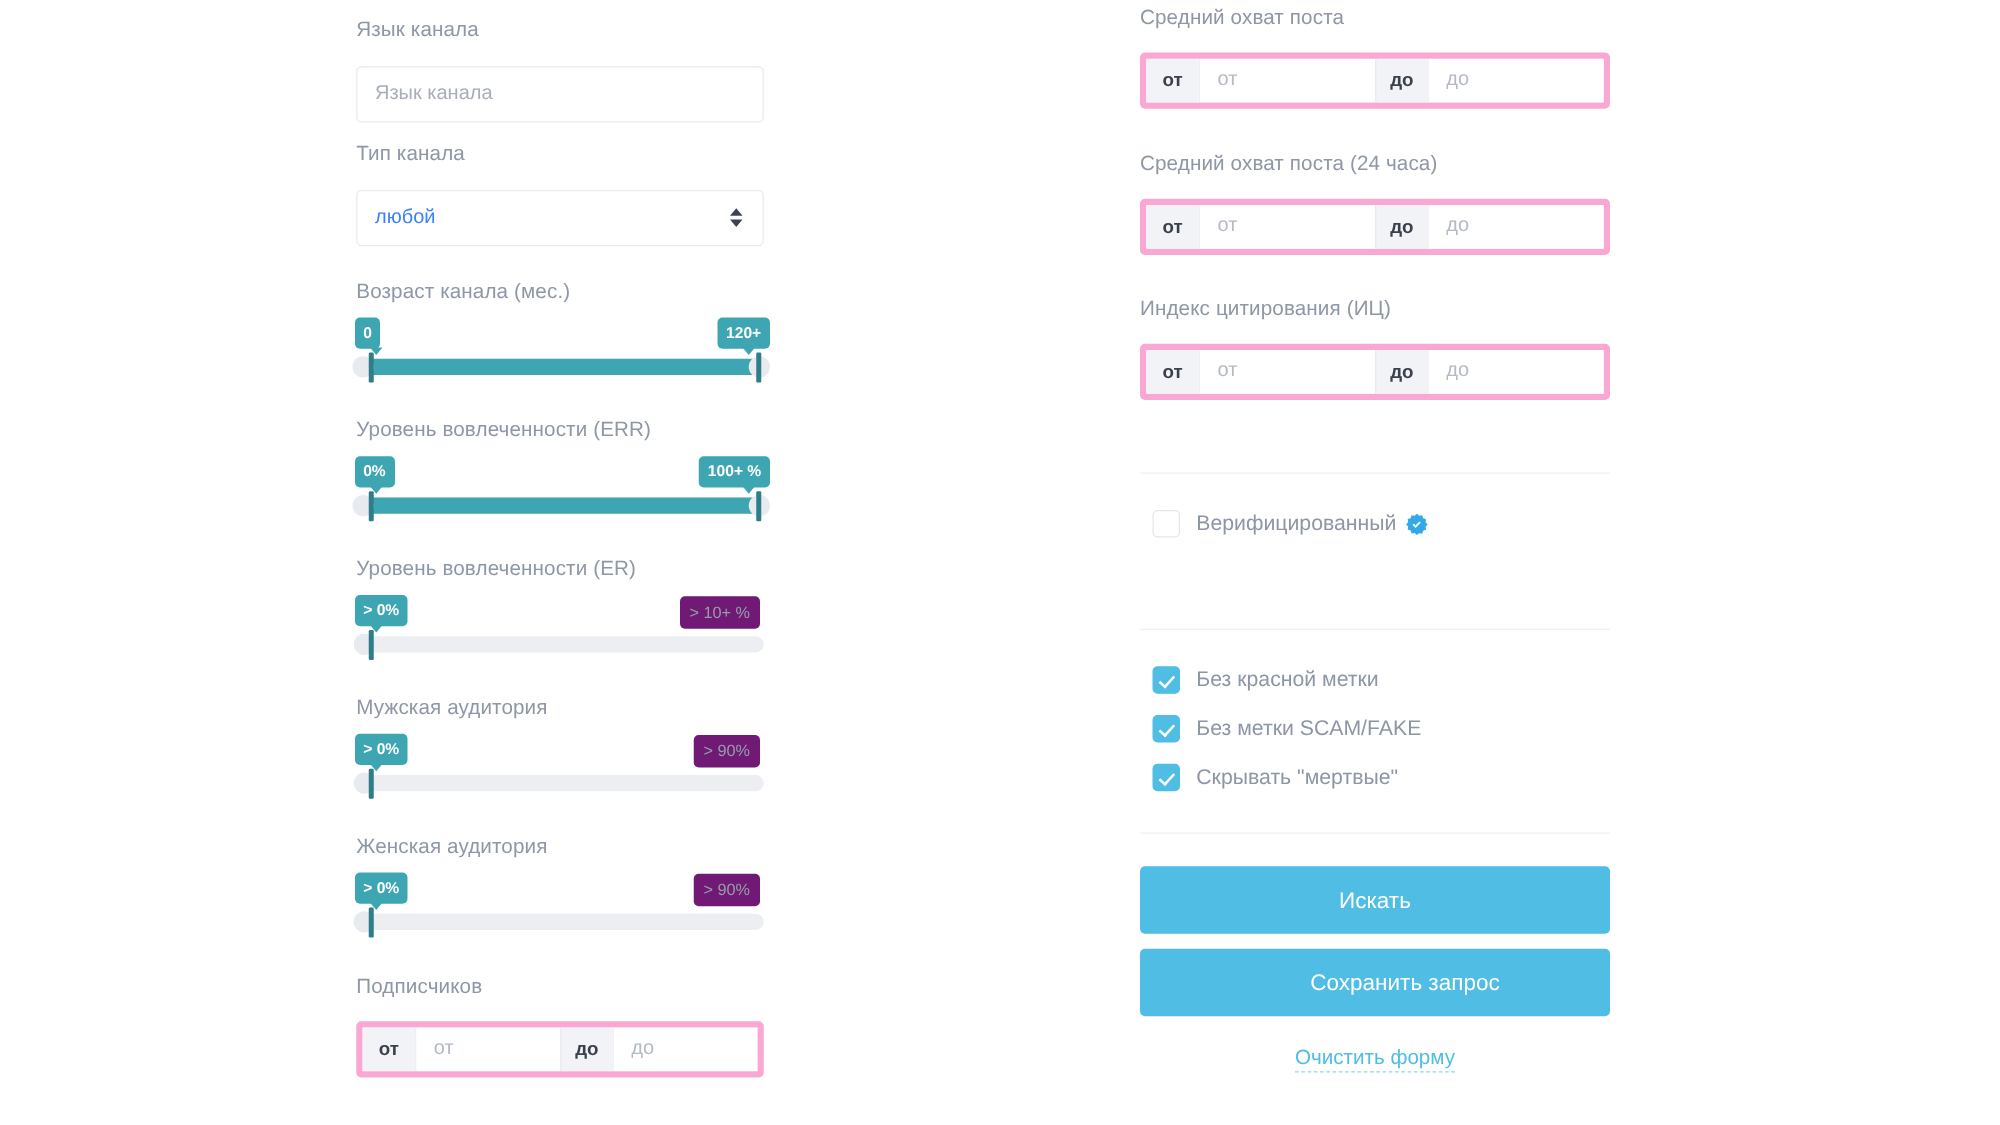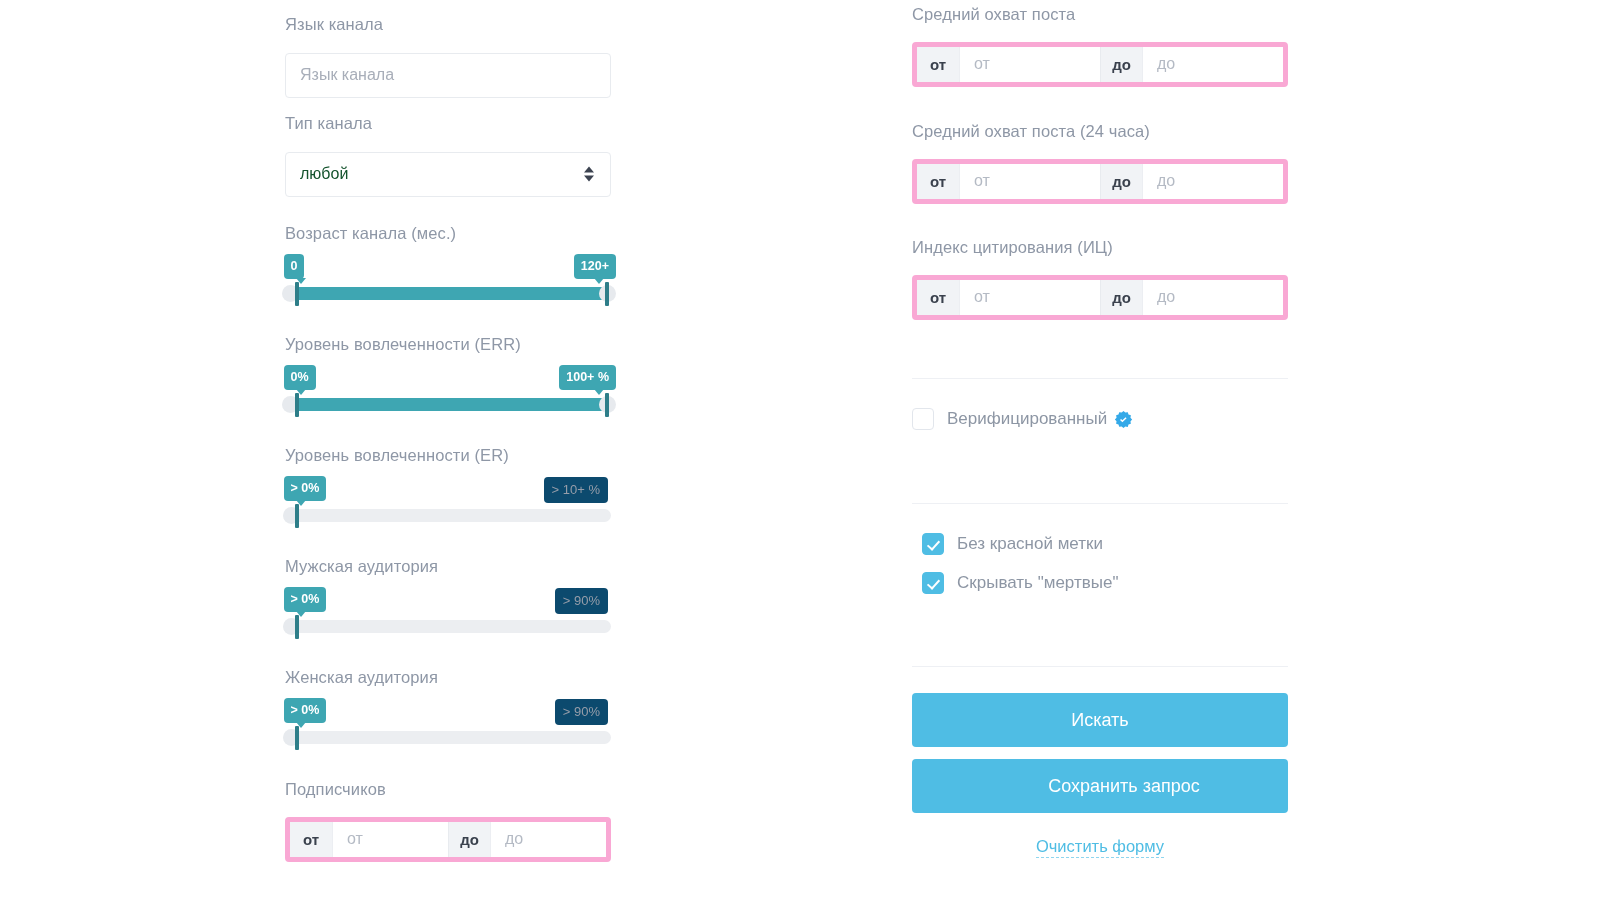--- a/index.html
+++ b/index.html
@@ -38,21 +38,21 @@
   .text-input::placeholder { color: #a8aeb9; }
 
   
   .select-wrap { position: relative; width: 100%; height: 45px; }
   .select-box {
     width: 100%; height: 45px;
     border: 1px solid #e8ebef;
     border-radius: 4px;
     background: #fff;
     font-size: 16px;
-    color: #14532d;
+    color: #3b82f6;
     padding: 0 14px;
     display: flex; align-items: center;
   }
   .select-arrows {
     position: absolute; right: 17px; top: 50%;
     transform: translateY(-50%);
     display: flex; flex-direction: column; gap: 3px;
     pointer-events: none;
   }
   .tri-up, .tri-dn { width: 0; height: 0; border-left: 5px solid transparent; border-right: 5px solid transparent; }
@@ -130,21 +130,21 @@
     position: absolute;
     bottom: -5px; left: 12px;
     width: 0; height: 0;
     border-left: 5px solid transparent;
     border-right: 5px solid transparent;
     border-top: 6px solid #3ea6b2;
   }
   .tooltip.r::after { left: auto; right: 12px; }
   .pill {
     position: absolute; top: 1px;
-    background: #0c4a6e;
+    background: #701a75;
     color: #969da9;
     font-size: 13px;
     line-height: 1;
     padding: 6px 8px 7px;
     border-radius: 4px;
     white-space: nowrap;
   }
 
   
   .check-row {
@@ -327,21 +327,21 @@
             <span class="range-addon">от</span>
             <input class="range-field" type="text" placeholder="от" style="">
             <span class="range-addon right">до</span>
             <input class="range-field" type="text" placeholder="до" style="">
           </div>
         </div>
       </div>
 
     <div style="position:absolute; top:378px; left:0; width:376px;" class="divider"></div>
 
-    <div id="cb1-host" style="position:absolute; top:405px; left:0;">
+    <div id="cb1-host" style="position:absolute; top:405px; left:10px;">
         <div class="check-row" style="margin-bottom: 10px;">
           <span class="cbox"></span>
           <span class="check-label">Верифицированный</span>
           <span class="verified-badge">
             <svg width="19" height="19" viewBox="0 0 24 24">
               <path fill="#34a9e8" d="M12 1.2l2.3 2.1 3.1-.5.9 3 3 .9-.5 3.1 2.1 2.3-2.1 2.3.5 3.1-3 .9-.9 3-3.1-.5L12 22.8l-2.3-2.1-3.1.5-.9-3-3-.9.5-3.1L1.1 12l2.1-2.3-.5-3.1 3-.9.9-3 3.1.5z"></path>
               <path fill="#ffffff" d="M10.6 15.6l-3-3 1.3-1.3 1.7 1.7 4-4 1.3 1.3z"></path>
             </svg>
           </span>
         </div>
@@ -349,20 +349,24 @@
 
     <div style="position:absolute; top:503px; left:0; width:376px;" class="divider"></div>
 
     <div id="cb2-host" style="position:absolute; top:530px; left:10px;">
         <div class="check-row" style="margin-bottom: 11px;">
           <span class="cbox on"></span>
           <span class="check-label">Без красной метки</span>
         </div>
         <div class="check-row" style="margin-bottom: 11px;">
           <span class="cbox on"></span>
+          <span class="check-label">Без метки SCAM/FAKE</span>
+        </div>
+        <div class="check-row" style="margin-bottom: 11px;">
+          <span class="cbox on"></span>
           <span class="check-label">Скрывать "мертвые"</span>
         </div>
       </div>
 
     <div style="position:absolute; top:666px; left:0; width:376px;" class="divider"></div>
 
     <div style="position:absolute; top:693px; left:0; width:376px;">
       <button class="btn">Искать</button>
       <button class="btn" style="margin-top:12px;padding-left:48px;">Сохранить запрос</button>
       <div class="link-wrap" style="margin-top:24px;">

